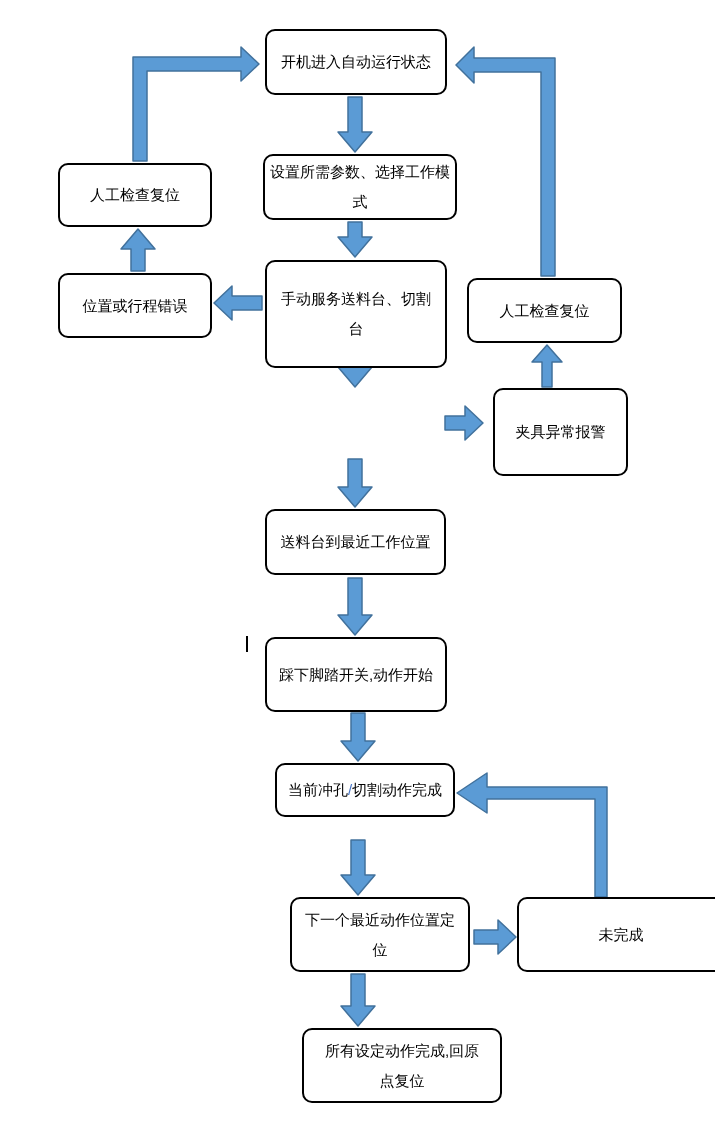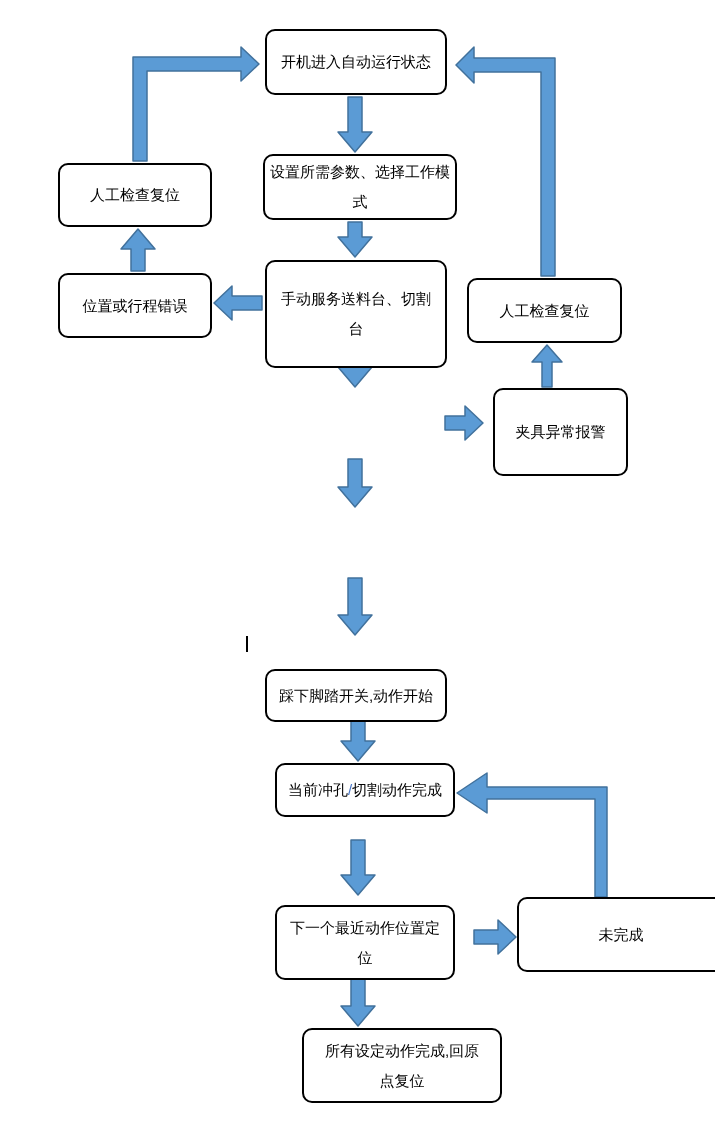--- a/index.html
+++ b/index.html
@@ -104,30 +104,33 @@
 
   <div class="node" style="left:467px; top:278px; width:155px; height:65px;">
     <span class="txt">人工检查复位</span>
   </div>
 
 
   <div class="node" style="left:485px; top:388px; width:135px; height:88px;margin-left:8px;">
     <span class="txt">夹具异常报警</span>
   </div>
 
+  <div class="node" style="left:265px; top:509px; width:181px; height:66px;">
+    <span class="txt">送料台到最近工作位置</span>
+  </div>
 
-  <div class="node" style="left:265px; top:637px; width:182px; height:53px;margin-top:32px;">
+  <div class="node" style="left:265px; top:637px; width:182px; height:75px;">
     <span class="txt">踩下脚踏开关,动作开始</span>
   </div>
 
   <div class="node" style="left:275px; top:763px; width:180px; height:54px;">
     <span class="txt"><span>当前冲孔</span><span class="slash">/</span><span>切割动作完成</span></span>
   </div>
 
-  <div class="node" style="left:275px; top:897px; width:180px; height:75px;margin-top:8px;">
+  <div class="node" style="left:290px; top:897px; width:180px; height:75px;">
     <span class="txt">下一个最近动作位置定
 位</span>
   </div>
 
   <div class="node" style="left:517px; top:897px; width:208px; height:75px;">
     <span class="txt">未完成</span>
   </div>
 
   <div class="node" style="left:282px; top:1028px; width:200px; height:75px;margin-left:20px;">
     <span class="txt">所有设定动作完成,回原

